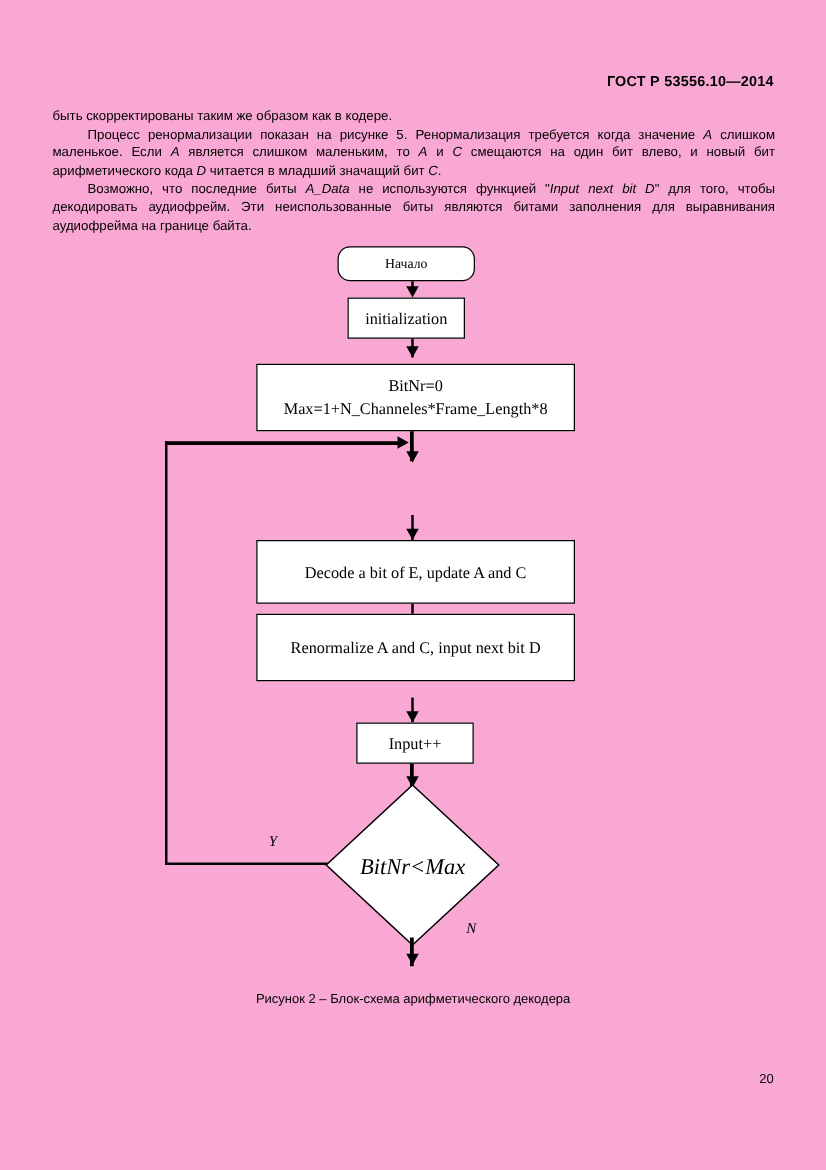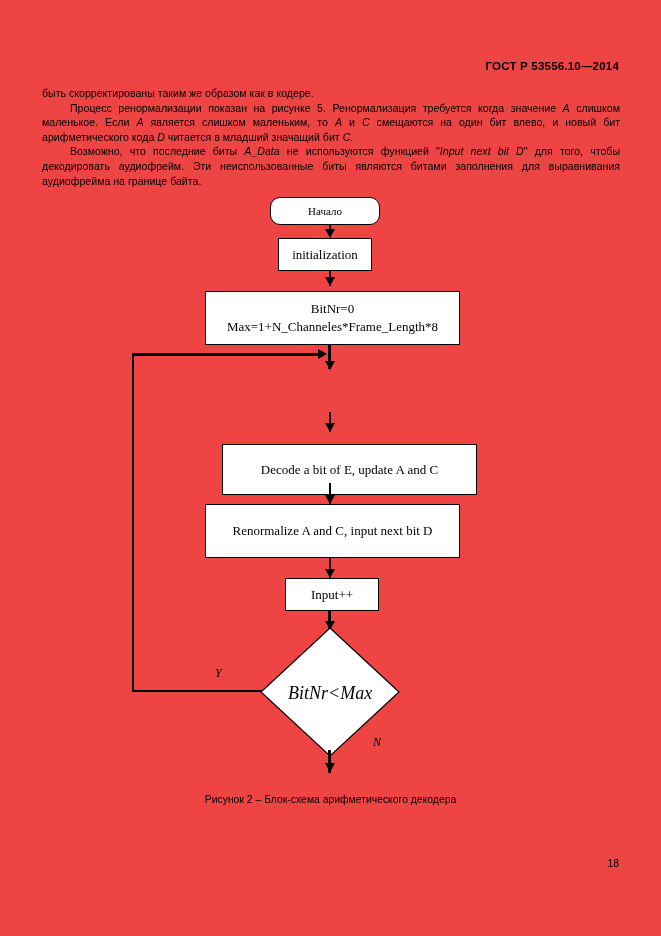--- a/index.html
+++ b/index.html
@@ -13,21 +13,21 @@
     position: relative;
     font-family: "Liberation Sans", sans-serif;
     color: #000000;
     overflow: hidden;
   }
   #page {
     position: absolute;
     left: 0; top: 0;
     width: 661px;
     height: 936px;
-    background: #ef4444;
+    background: #f9a8d4;
   }
 
   
   .page-header {
     position: absolute;
     right: 42px;
     top: 60px;
     font-size: 11.5px;
     font-weight: bold;
     letter-spacing: 0.2px;
@@ -180,27 +180,27 @@
     <div class="arrow-down" style="left:325px; top:176px;"></div>
 
     <div class="line-thick-h" style="left:132px; top:168px; width:192px;"></div>
     <div class="arrow-right" style="left:318px; top:164px;"></div>
     <div class="line-h" style="left:132px; top:505px; width:130px;"></div>
     <div class="line-v" style="left:132px; top:168px; height:339px;"></div>
 
     <div class="line-v" style="left:329px; top:227px; height:20px;"></div>
     <div class="arrow-down" style="left:325px; top:238px;"></div>
 
-    <div class="node process" style="left:222px; top:247px; width:255px; height:51px;margin-top:12px;">
+    <div class="node process" style="left:205px; top:247px; width:255px; height:51px;">
       <span class="nodetext">Decode a bit of E, update A and C</span>
     </div>
     <div class="line-v" style="left:329px; top:298px; height:21px;"></div>
     <div class="arrow-down" style="left:325px; top:310px;"></div>
 
-    <div class="node process" style="left:205px; top:319px; width:255px; height:54px;">
+    <div class="node process" style="left:205px; top:306px; width:255px; height:54px;">
       <span class="nodetext">Renormalize A and C, input next bit D</span>
     </div>
     <div class="line-v" style="left:329px; top:373px; height:20px;"></div>
     <div class="arrow-down" style="left:325px; top:384px;"></div>
 
     <div class="node process" style="left:285px; top:393px; width:94px; height:33px;">
       <span class="nodetext">Input++</span>
     </div>
     <div class="line-thick-v" style="left:328px; top:426px; height:18px;"></div>
     <div class="arrow-down" style="left:325px; top:436px;"></div>
@@ -215,15 +215,15 @@
     <div class="branch-label" style="left:373px; top:550px;">N</div>
 
     <div class="line-thick-v" style="left:328px; top:565px; height:23px;"></div>
     <div class="arrow-down" style="left:325px; top:578px;"></div>
 
 
   </div>
 
   <div class="figure-caption">Рисунок 2 – Блок-схема арифметического декодера</div>
 
-  <div class="page-number">18</div>
+  <div class="page-number">20</div>
 
 </div>
 
 </body></html>

